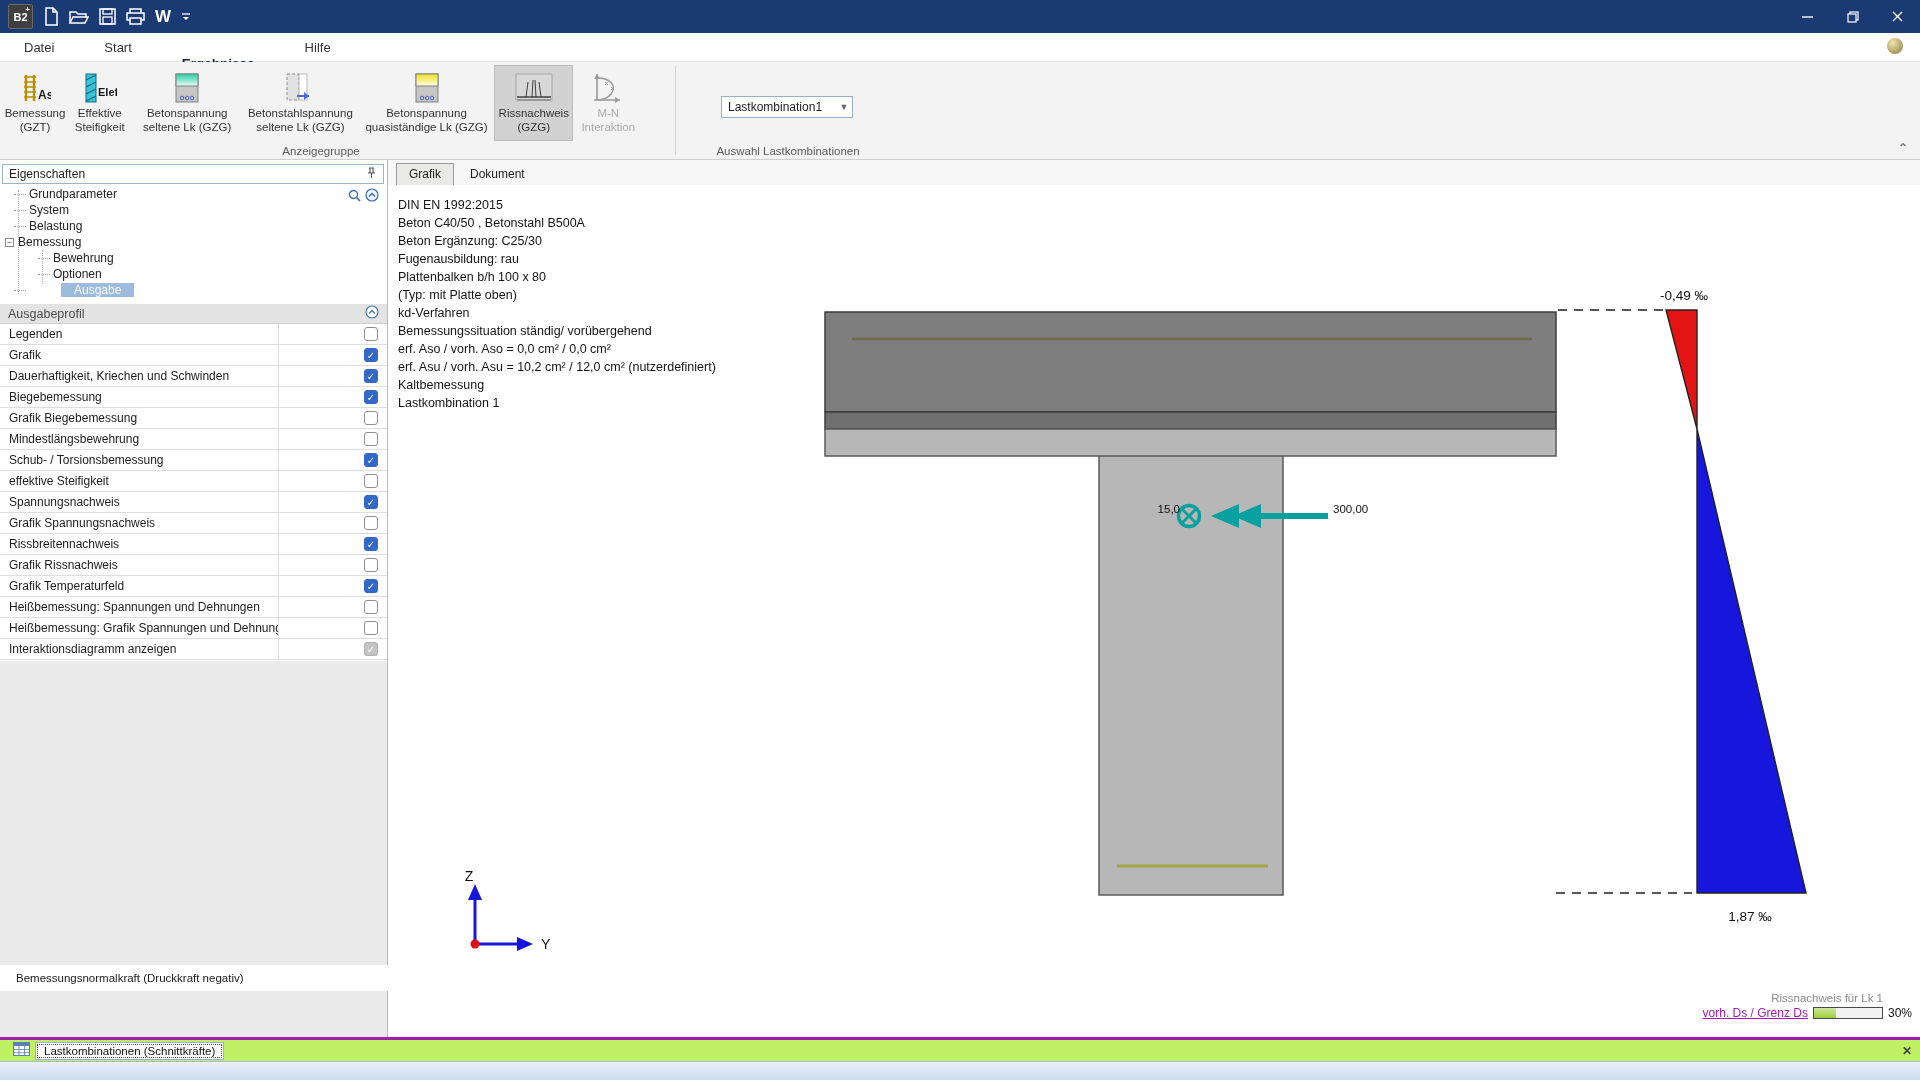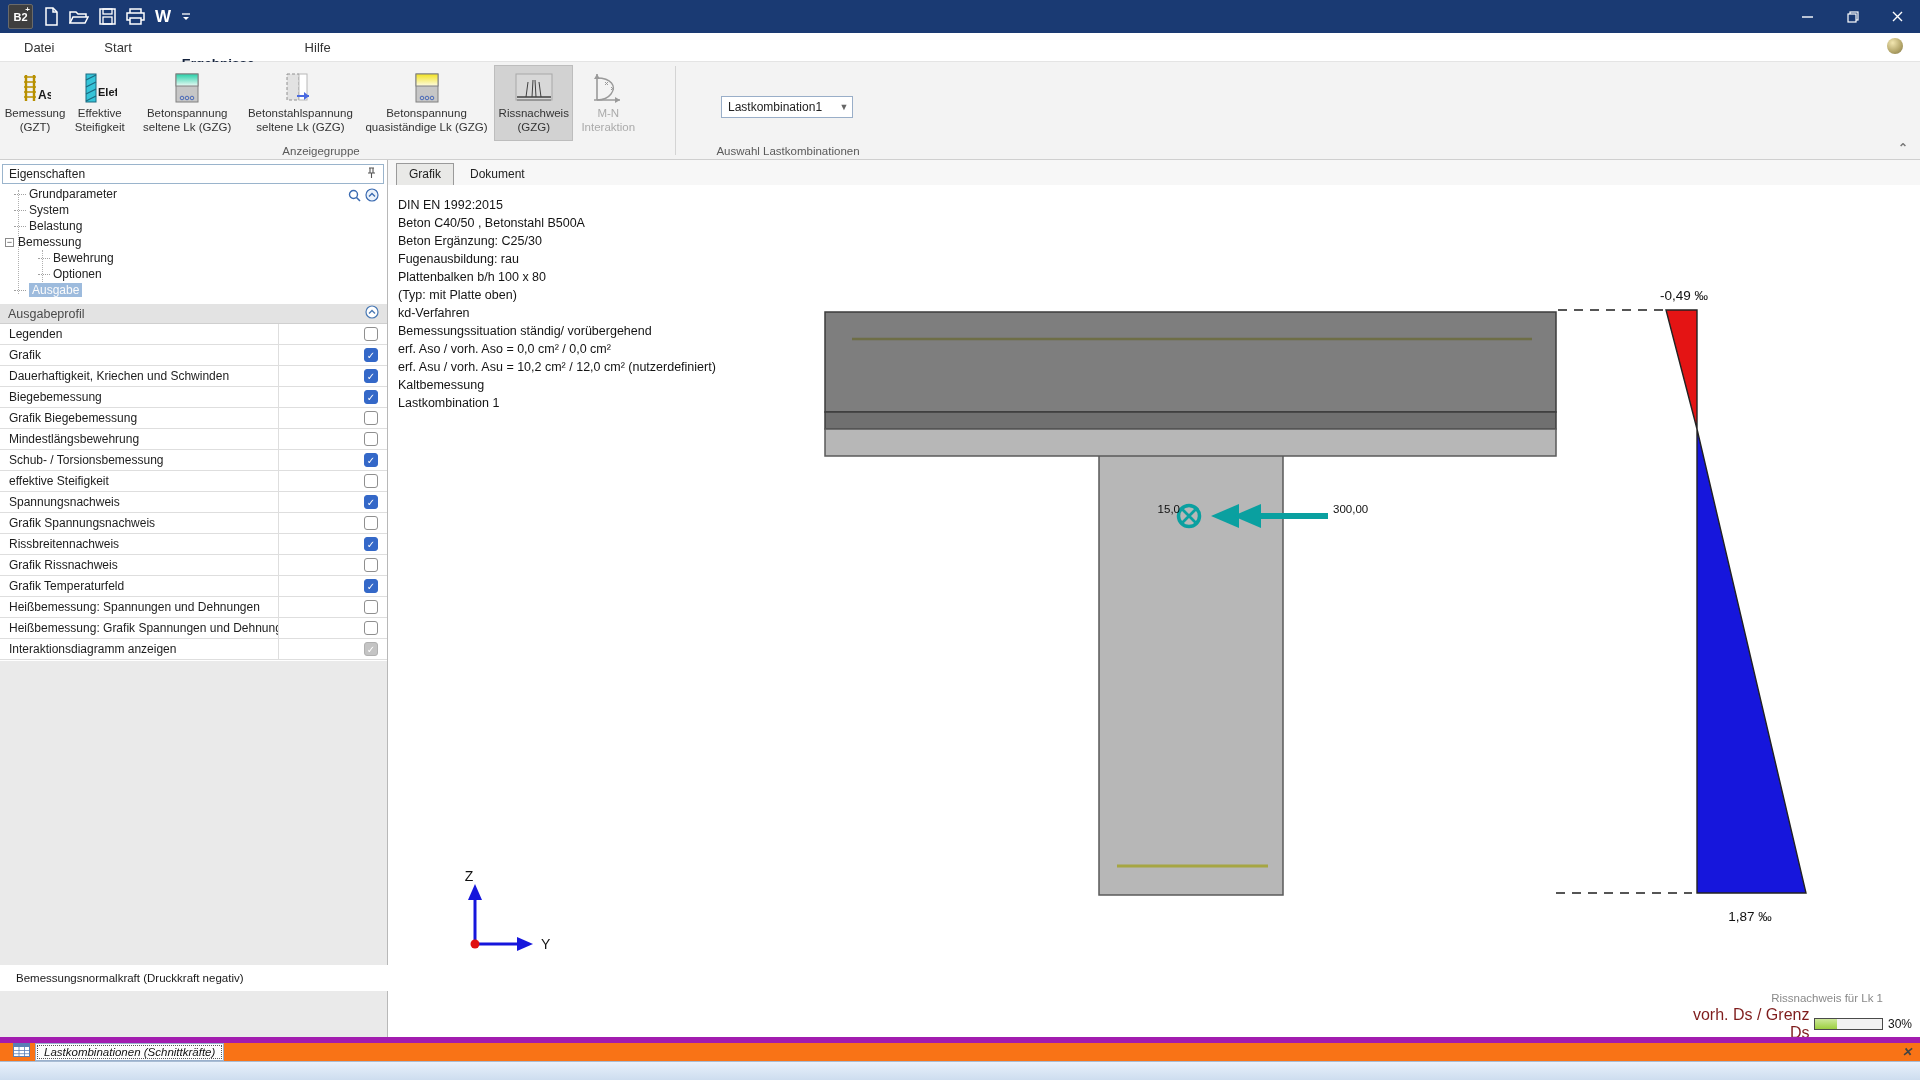--- a/index.html
+++ b/index.html
@@ -57,21 +57,21 @@
   .props-header { position:absolute; left:2px; top:4px; width:382px; height:20px;
     border:1px solid #9ab4cc; background:#fff; display:flex; align-items:center;
     font-size:12px; color:#222; padding:0 6px; }
   .props-header .ph-spacer { flex:1; }
   .tree { position:absolute; left:0; top:26px; width:388px; }
   .trow { height:16px; display:flex; align-items:center; font-size:12px; color:#222; }
   .stub { display:inline-block; width:12px; height:1px; border-top:1px dotted #a0a0a0; margin:0 3px 0 0; }
   .ind1 { padding-left:14px; } .ind2 { padding-left:38px; }
   .expander { width:9px; height:9px; border:1px solid #8a8a8a; background:#fff;
     font-size:9px; line-height:7px; text-align:center; color:#444; margin-left:5px; margin-right:4px; }
-  .tsel { background:#9dbbdd; color:#fbfbfb; padding:0 3px; }
+  .tsel { background:#9dbbdd; color:#fbfbfb; padding:0 13px;margin-left:32px; }
   .tree-icons { position:absolute; right:8px; top:28px; display:flex; gap:4px; }
   .vguide1 { position:absolute; left:18px; top:30px; height:104px; border-left:1px dotted #b0b0b0; }
   .vguide2 { position:absolute; left:42px; top:90px; height:34px; border-left:1px dotted #b0b0b0; }
 
   .sec-header { position:absolute; left:0; top:144px; width:387px; height:20px;
     background:#e3e3e3; border-bottom:1px solid #cfcfcf; display:flex; align-items:center;
     font-size:12.5px; color:#4a4a4a; padding:0 8px; }
   .sec-header .sh-spacer { flex:1; }
 
   .checklist { position:absolute; left:0; top:164px; width:387px; }
@@ -99,29 +99,29 @@
   .doc-tabs { position:absolute; left:0; top:0; width:100%; height:25px;
     display:flex; align-items:flex-end; padding-left:8px; background:#f7f7f7; gap:4px; }
   .dtab { font-size:12px; color:#222; padding:3px 12px 4px; }
   .dtab.active { background:#e9e9e7; border:1px solid #9a9a9a; border-bottom:none; }
   .infotext { position:absolute; left:10px; top:36px; font-size:12.5px; color:#141414; line-height:18px; }
   .drawsvg { position:absolute; left:0; top:0; width:1532px; height:877px; }
 
   .legend { position:absolute; right:8px; top:832px; width:240px; text-align:right; }
   .legend .l1 { font-size:11.5px; color:#8a8a8a; margin-right:29px; }
   .legend .l2 { display:flex; align-items:center; justify-content:flex-end; margin-top:2px; gap:5px; }
-  .legend .l2 .ltxt { font-size:16px; color:#7f1d1d; }
+  .legend .l2 .ltxt { font-size:12px; color:#a21caf;text-decoration:underline; }
   .pbar { width:70px; height:12px; border:1px solid #4a4a4a; background:#f2f2f2; position:relative; }
   .pbar .pfill { position:absolute; left:0; top:0; bottom:0; width:32%;
     background:linear-gradient(#cde89a, #9ccf3f); }
   .legend .pct { font-size:12px; color:#111; }
 
   
   .bottomtabs { position:absolute; left:0; top:1037px; width:1920px; height:24px;
-    background:#f97316; border-top:6px solid #a21caf; display:flex; align-items:center;font-style:italic; }
+    background:#bef264; border-top:3px solid #a21caf; display:flex; align-items:center; }
   .btab-icon { margin-left:13px; }
   .btab { margin-left:5px; background:#fdfdfd; border:1px solid #9ab0cc;
     outline:1px dotted #555; outline-offset:-3px; font-size:11.5px; color:#111;
     padding:2px 8px; }
   .bt-spacer { flex:1; }
   .bclose { margin-right:8px; color:#444; font-size:12px; font-weight:bold; }
   .statusbar { position:absolute; left:0; top:1061px; width:1920px; height:19px;
     background:linear-gradient(#e9f1fb, #cdddef); border-top:1px solid #a8bcd4; }
 </style>
 </head>

